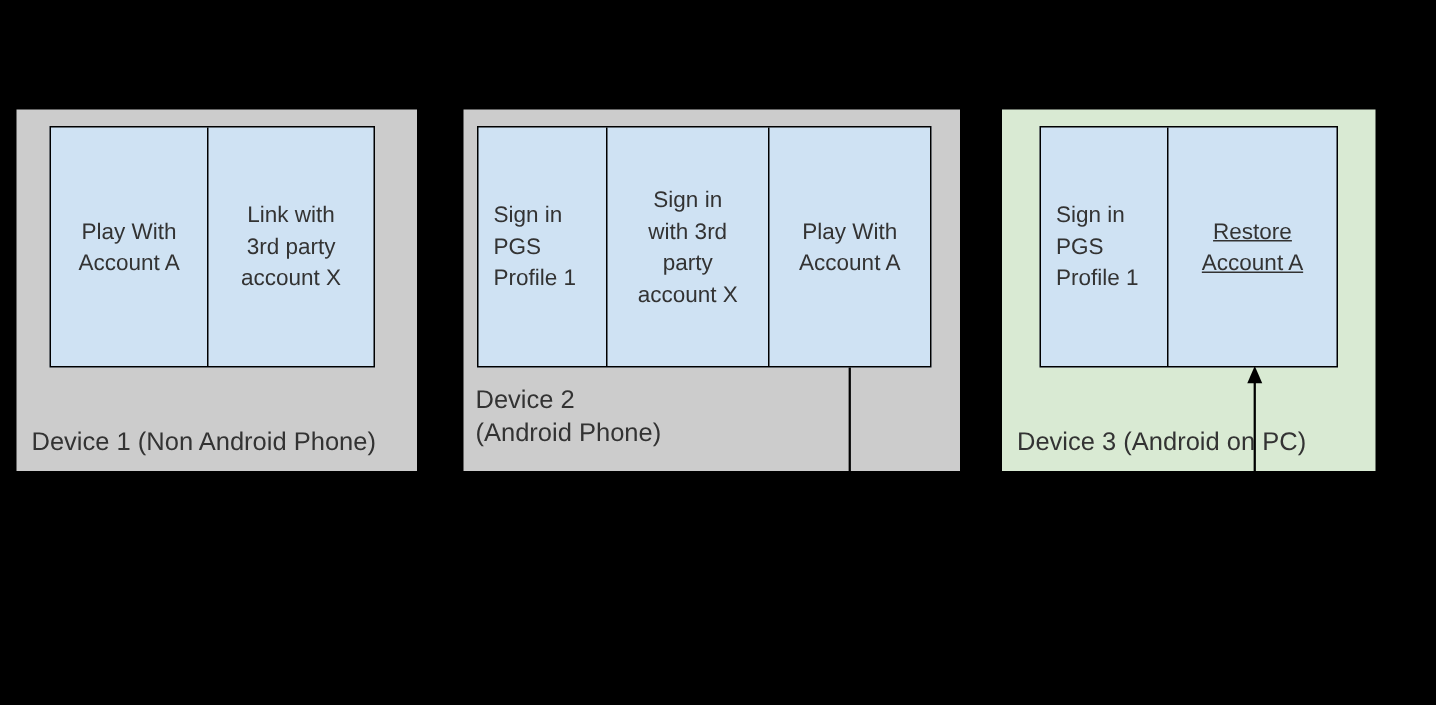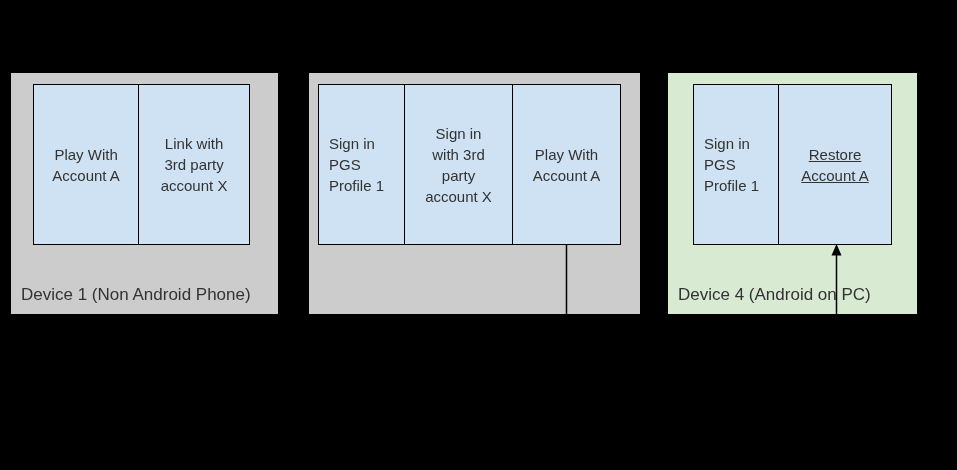--- a/index.html
+++ b/index.html
@@ -108,31 +108,33 @@
       <div class="cell c1 left">Sign in
 PGS
 Profile 1</div>
       <div class="cell c2">Sign in
 with 3rd
 party
 account X</div>
       <div class="cell c3">Play With
 Account A</div>
     </div>
+    <div class="device-label">Device 2
+(Android Phone)</div>
   </div>
 
   <div class="device green device-3">
     <div class="steps-box">
       <div class="cell c1 left">Sign in
 PGS
 Profile 1</div>
       <div class="cell c2">Restore
 Account A</div>
     </div>
-    <div class="device-label">Device 4 (Android on PC)</div>
+    <div class="device-label">Device 3 (Android on PC)</div>
   </div>
 
   <svg class="connector-svg" viewBox="0 0 957 470" xmlns="http://www.w3.org/2000/svg">
     <path d="M 566.5 245 L 566.5 430 L 836.5 430 L 836.5 250" fill="none" stroke="#000000" stroke-width="1.5"></path>
     <polygon points="836.5,244 831.5,255.5 841.5,255.5" fill="#000000"></polygon>
   </svg>
 
 </div>
 
 </body></html>

